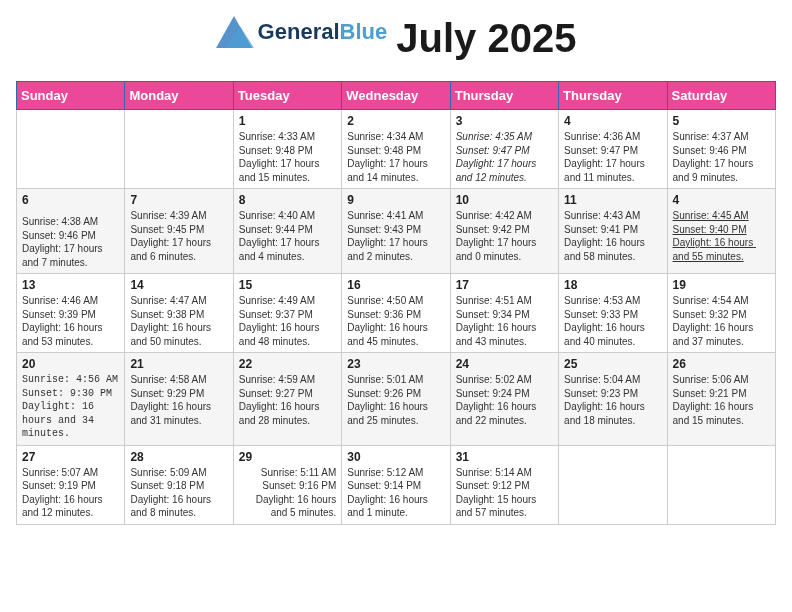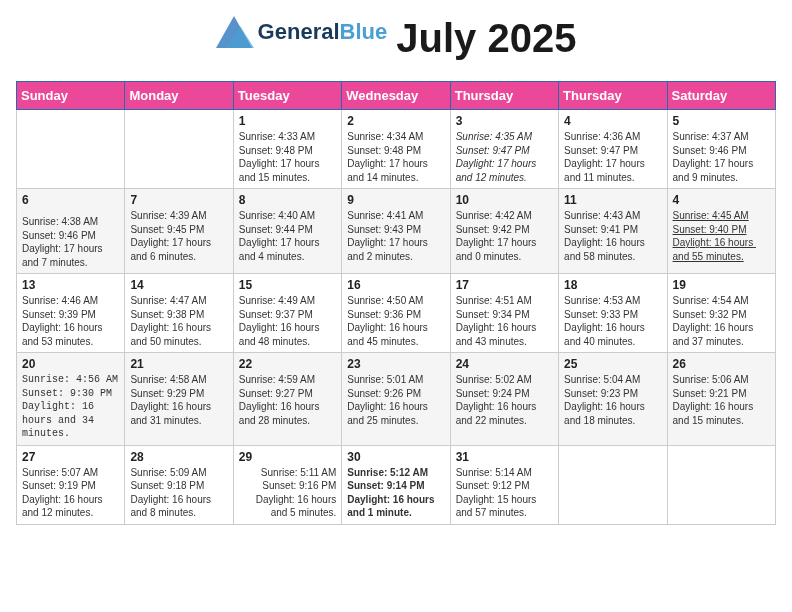--- a/index.html
+++ b/index.html
@@ -297,21 +297,21 @@
 Daylight: 16 hours and 8 minutes.</div>
         </td>
         <td>
           <span class="day-num">29</span>
           <div class="cell-text" style="white-space: pre-wrap; text-align: right;">Sunrise: 5:11 AM
 Sunset: 9:16 PM
 Daylight: 16 hours and 5 minutes.</div>
         </td>
         <td>
           <span class="day-num">30</span>
-          <div class="cell-text" style="white-space: pre-wrap; font-weight: bold;">Sunrise: 5:12 AM
+          <div class="cell-text" style="white-space: pre-wrap;">Sunrise: 5:12 AM
 Sunset: 9:14 PM
 Daylight: 16 hours and 1 minute.</div>
         </td>
         <td>
           <span class="day-num">31</span>
           <div class="cell-text" style="white-space: pre-wrap;">Sunrise: 5:14 AM
 Sunset: 9:12 PM
 Daylight: 15 hours and 57 minutes.</div>
         </td>
         <td class="empty"></td>

